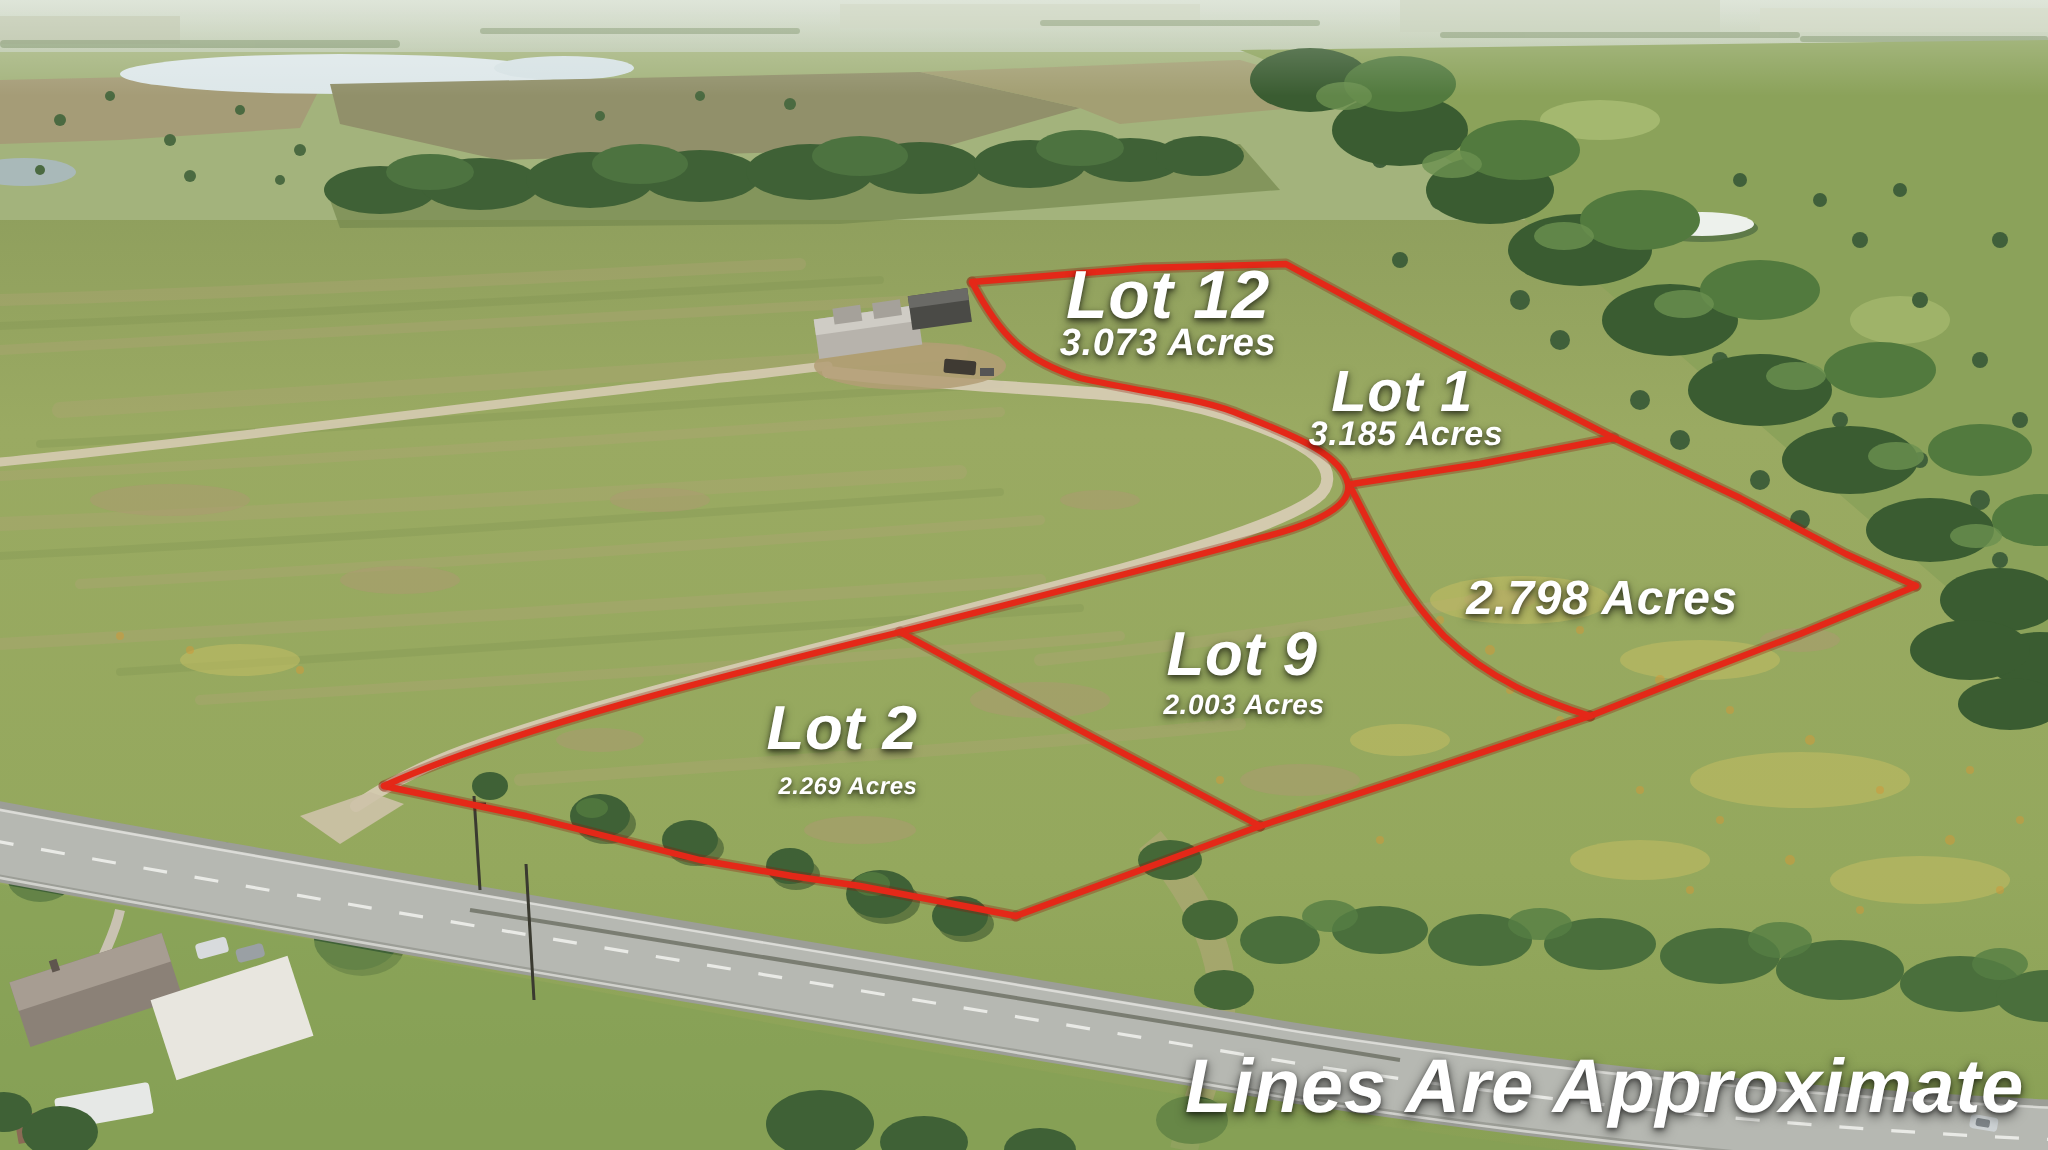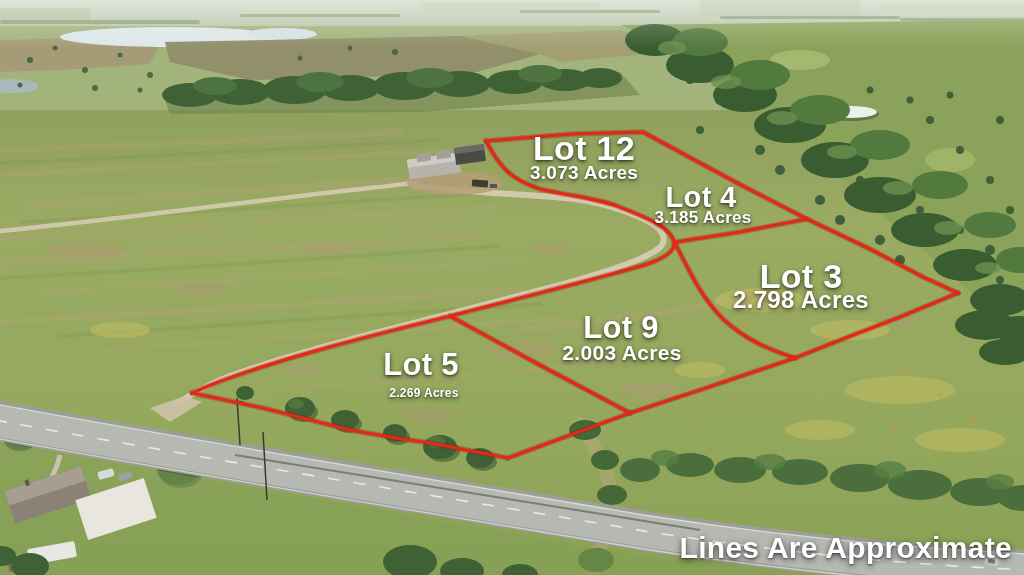--- a/index.html
+++ b/index.html
@@ -1,32 +1,33 @@
 <!DOCTYPE html>
 <html style="--boundary: #e42818; --labeltext: #ffffff;"><head>
 <meta charset="utf-8">
 <style>
   html,body{margin:0;padding:0;background:#222;}
   .stage{
     position:relative;width:1024px;height:575px;overflow:hidden;
     font-family:"Liberation Sans","DejaVu Sans",sans-serif;
     background:#93a75d;
+    font-style:italic;
   }
   .stage svg{position:absolute;inset:0;display:block;}
   .redline{stroke:var(--boundary,#e42818);stroke-width:3.2;fill:none;stroke-linejoin:round;stroke-linecap:round;}
   .redline-under{stroke:#8f1408;stroke-width:5.5;opacity:.30;fill:none;stroke-linejoin:round;stroke-linecap:round;}
   .lot-label{
     position:absolute;transform:translate(-50%,-50%);
     color:var(--labeltext,#ffffff);font-weight:700;line-height:1;white-space:nowrap;
     text-shadow:0 2px 5px rgba(0,0,0,.55),0 1px 2px rgba(0,0,0,.4);
     letter-spacing:.3px;
   }
   .disclaimer{
     position:absolute;right:12px;bottom:12px;
-    color:var(--labeltext,#ffffff);font-weight:700;font-size:30px;line-height:1;white-space:nowrap;
+    color:var(--labeltext,#ffffff);font-weight:700;font-size:38px;line-height:1;white-space:nowrap;
     text-shadow:0 2px 6px rgba(0,0,0,.6),0 1px 2px rgba(0,0,0,.45);
     letter-spacing:.3px;
   }
 </style>
 </head>
 <body>
 
 <div class="stage">
 <svg viewBox="0 0 1024 575" width="1024" height="575">
   <defs>
@@ -398,26 +399,25 @@
       <path class="redline" d="M807,219 L740,232 L676,242"></path>
       <path class="redline" d="M676,245 C690,272 700,295 722,318 C745,340 770,350 795,358"></path>
       <path class="redline" d="M450,316 L536,363 L630,413"></path>
     </g>
   </g>
 </svg>
 
 <div class="lot-label" style="left:584px;top:148px;font-size:34px">Lot 12</div>
 <div class="lot-label" style="left:584px;top:172px;font-size:19px">3.073 Acres</div>
 
-<div class="lot-label" style="left:701px;top:197px;font-size:29px">Lot 4</div>
+<div class="lot-label" style="left:701px;top:197px;font-size:29px">Lot 1</div>
 <div class="lot-label" style="left:703px;top:217px;font-size:17px">3.185 Acres</div>
 
-<div class="lot-label" style="left:801px;top:276px;font-size:34px">Lot 3</div>
 <div class="lot-label" style="left:801px;top:300px;font-size:24px">2.798 Acres</div>
 
 <div class="lot-label" style="left:621px;top:327px;font-size:31px">Lot 9</div>
-<div class="lot-label" style="left:622px;top:352px;font-size:21px">2.003 Acres</div>
-
-<div class="lot-label" style="left:421px;top:364px;font-size:31px">Lot 5</div>
+<div class="lot-label" style="left:622px;top:352px;font-size:14px">2.003 Acres</div>
+
+<div class="lot-label" style="left:421px;top:364px;font-size:31px">Lot 2</div>
 <div class="lot-label" style="left:424px;top:393px;font-size:12px">2.269 Acres</div>
 
 <div class="disclaimer">Lines Are Approximate</div>
 </div>
 
 </body></html>

